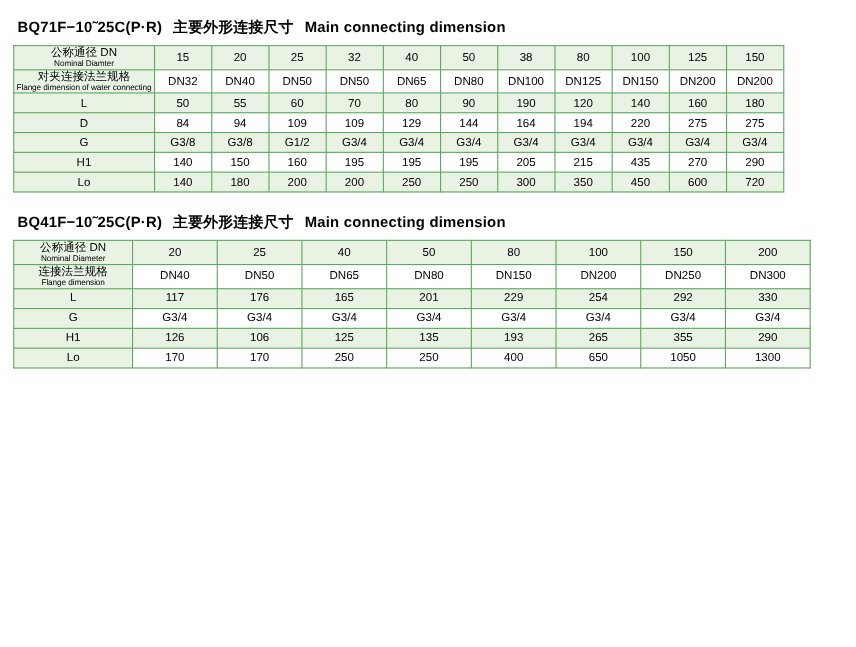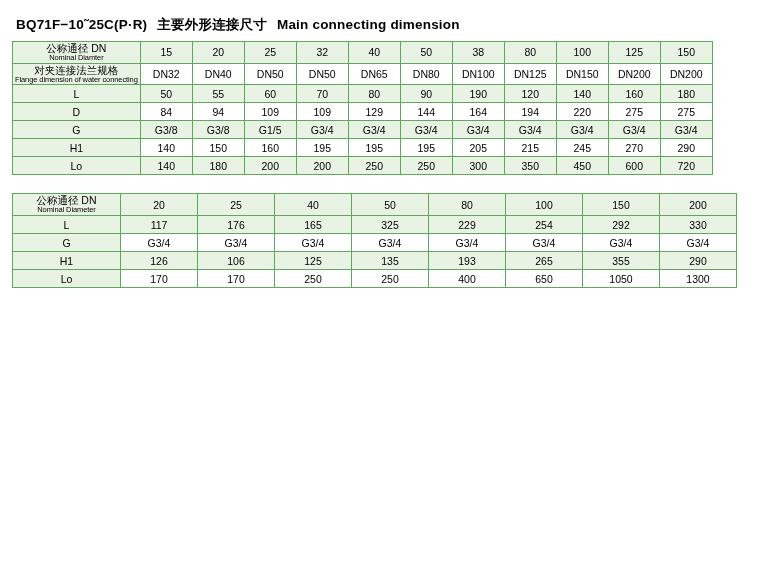--- a/index.html
+++ b/index.html
@@ -163,41 +163,41 @@
           <td>164</td>
           <td>194</td>
           <td>220</td>
           <td>275</td>
           <td>275</td>
         </tr>
         <tr class="shade">
           <td class="rowhead single">G</td>
           <td>G3/8</td>
           <td>G3/8</td>
-          <td>G1/5</td>
+          <td>G1/2</td>
           <td>G3/4</td>
           <td>G3/4</td>
           <td>G3/4</td>
           <td>G3/4</td>
           <td>G3/4</td>
           <td>G3/4</td>
           <td>G3/4</td>
           <td>G3/4</td>
         </tr>
         <tr>
           <td class="rowhead single">H1</td>
           <td>140</td>
           <td>150</td>
           <td>160</td>
           <td>195</td>
           <td>195</td>
           <td>195</td>
           <td>205</td>
           <td>215</td>
-          <td>245</td>
+          <td>435</td>
           <td>270</td>
           <td>290</td>
         </tr>
         <tr class="shade">
           <td class="rowhead single">Lo</td>
           <td>140</td>
           <td>180</td>
           <td>200</td>
           <td>200</td>
           <td>250</td>
@@ -206,20 +206,23 @@
           <td>350</td>
           <td>450</td>
           <td>600</td>
           <td>720</td>
         </tr>
       </tbody>
     </table>
   </div>
 
   <div class="section">
+    <div class="section-title">
+      <span>BQ41F−10˜25C(P·R)</span><span class="sp"></span><span>主要外形连接尺寸</span><span class="sp"></span><span>Main  connecting  dimension</span>
+    </div>
     <table class="dim t2">
       <colgroup>
         <col class="head">
           <col class="dat">
           <col class="dat">
           <col class="dat">
           <col class="dat">
           <col class="dat">
           <col class="dat">
           <col class="dat">
@@ -233,26 +236,40 @@
           </td>
           <td>20</td>
           <td>25</td>
           <td>40</td>
           <td>50</td>
           <td>80</td>
           <td>100</td>
           <td>150</td>
           <td>200</td>
         </tr>
+        <tr>
+          <td class="rowhead">
+            <span class="cn">连接法兰规格</span>
+            <span class="en">Flange dimension</span>
+          </td>
+          <td>DN40</td>
+          <td>DN50</td>
+          <td>DN65</td>
+          <td>DN80</td>
+          <td>DN150</td>
+          <td>DN200</td>
+          <td>DN250</td>
+          <td>DN300</td>
+        </tr>
         <tr class="shade">
           <td class="rowhead single">L</td>
           <td>117</td>
           <td>176</td>
           <td>165</td>
-          <td>325</td>
+          <td>201</td>
           <td>229</td>
           <td>254</td>
           <td>292</td>
           <td>330</td>
         </tr>
         <tr>
           <td class="rowhead single">G</td>
           <td>G3/4</td>
           <td>G3/4</td>
           <td>G3/4</td>

